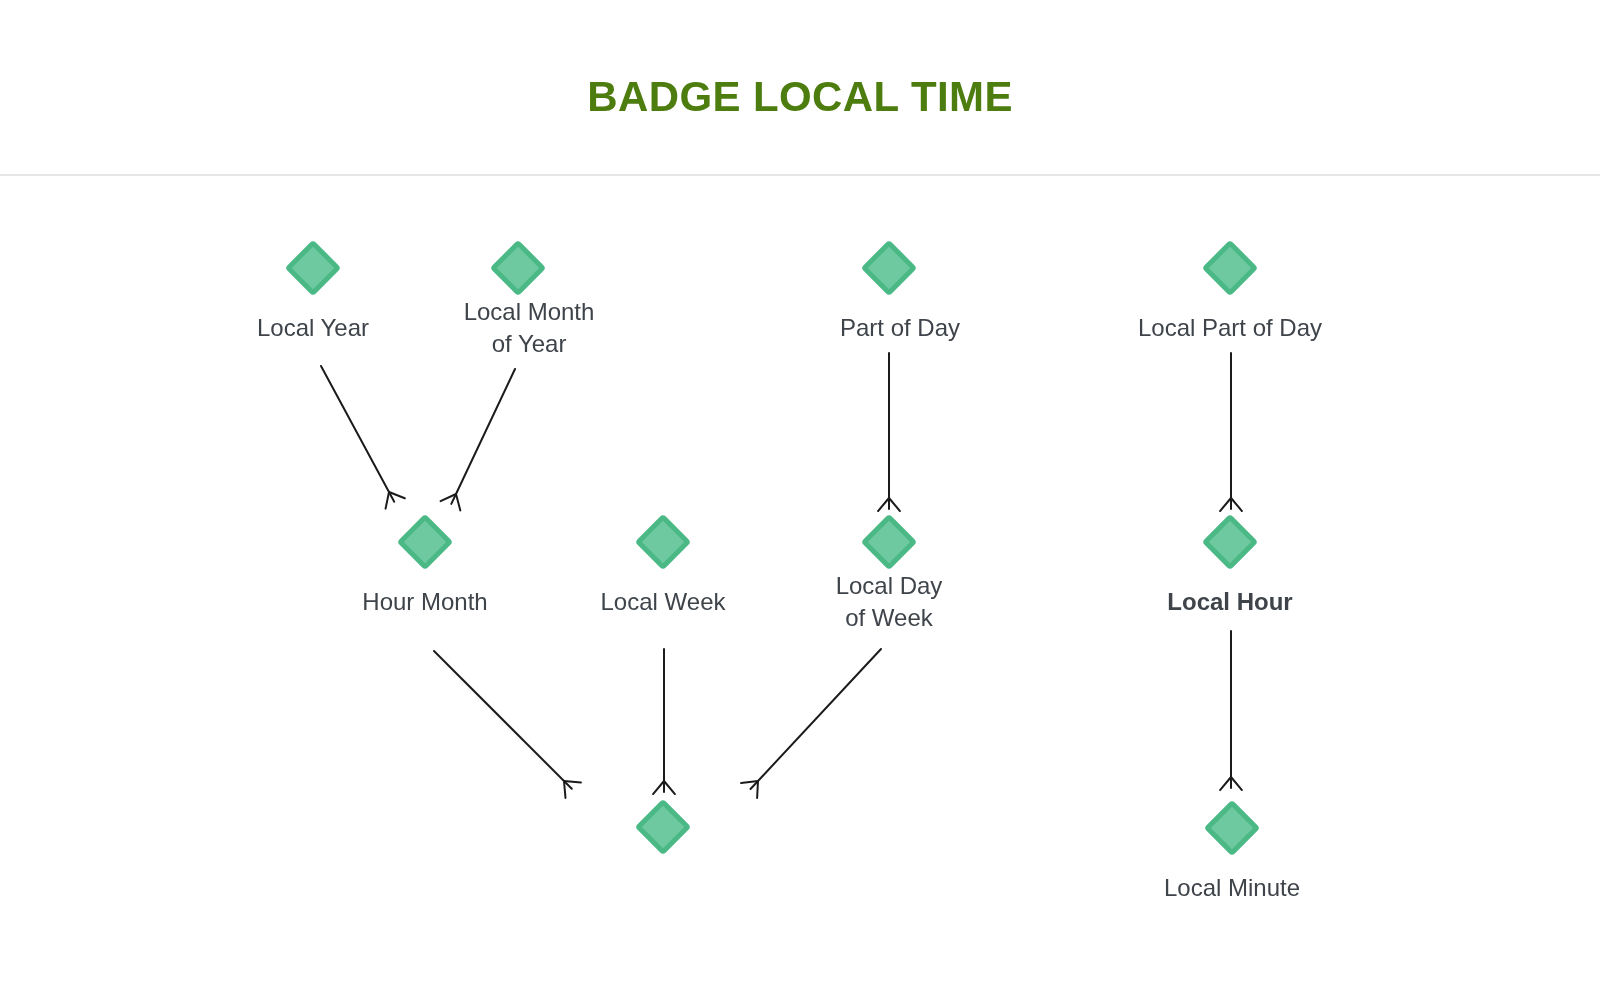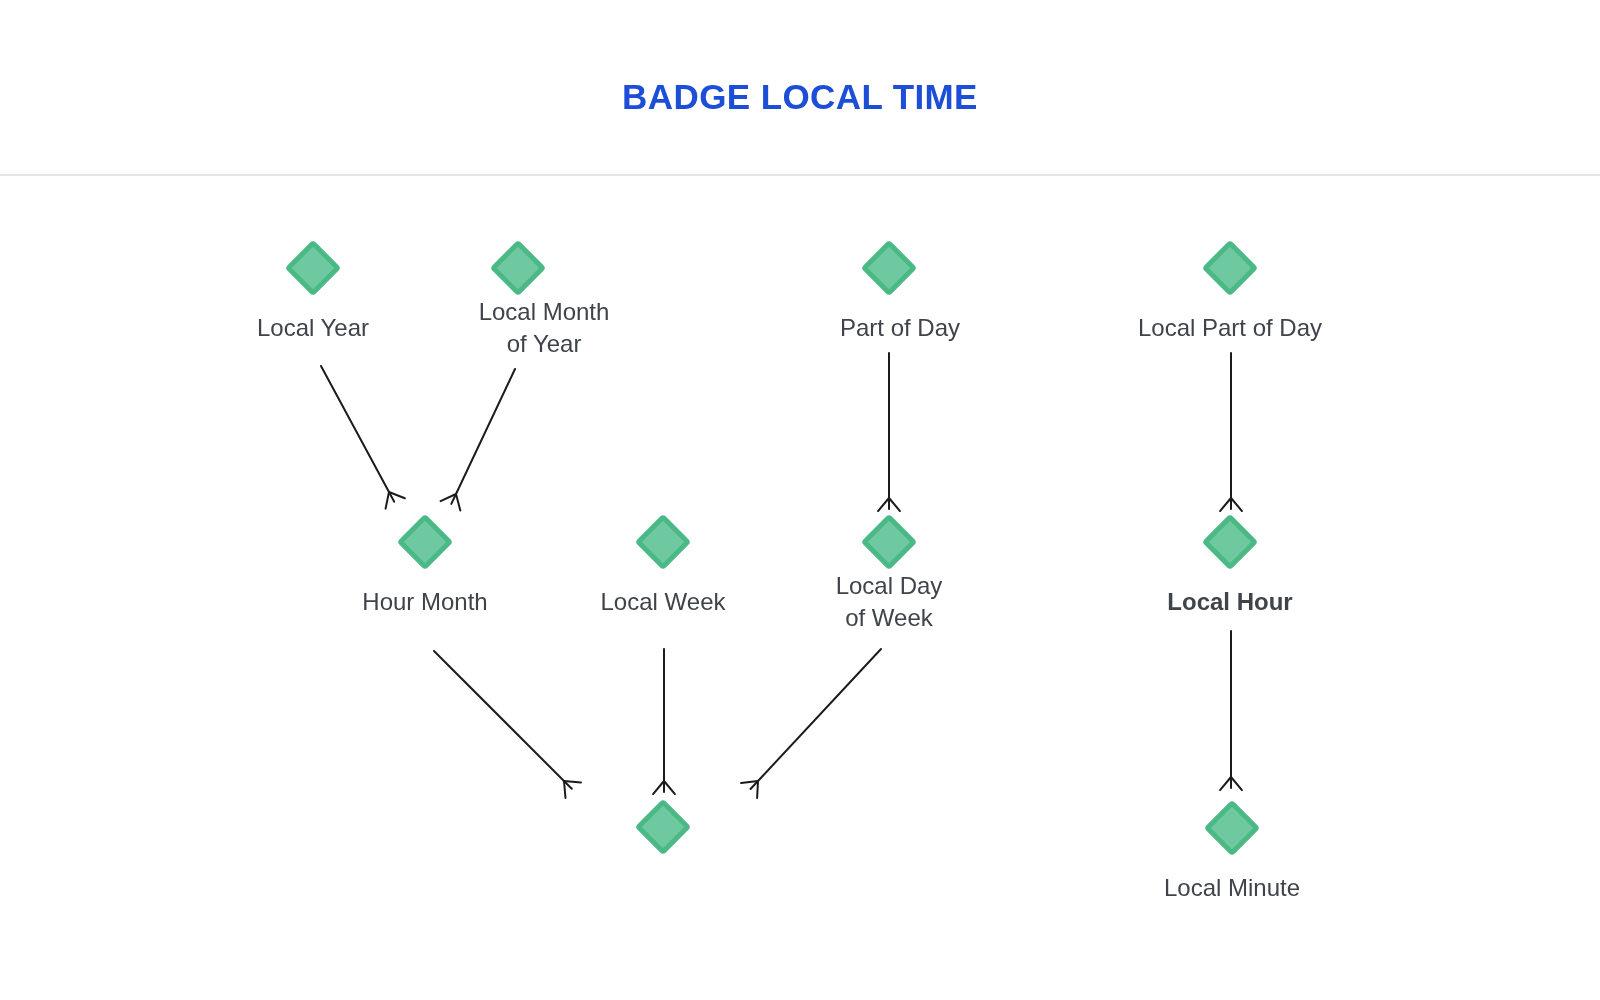--- a/index.html
+++ b/index.html
@@ -1,22 +1,22 @@
 <!DOCTYPE html>
 <html><head>
 <meta charset="utf-8">
 <style>
   html,body { margin:0; padding:0; background:#ffffff; }
   body { font-family:"Liberation Sans", sans-serif; }
   .stage { position:relative; width:1600px; height:1000px; background:#ffffff; overflow:hidden; }
 
   .page-title {
     position:absolute; top:75px; left:0; width:100%;
-    text-align:center; font-size:35px; line-height:44px;
-    font-weight:bold; color:#1d4ed8; letter-spacing:.4px;
+    text-align:center; font-size:42px; line-height:44px;
+    font-weight:bold; color:#4d7c0f; letter-spacing:.4px;
   }
   .divider {
     position:absolute; top:174px; left:0; width:100%; height:2px;
     background:#e6e6e8;
   }
   svg.edges { position:absolute; left:0; top:0; width:1600px; height:1000px; }
   svg.edges line, svg.edges path { stroke:#1b1b1b; stroke-width:2; fill:none; stroke-linecap:round; }
 
   .diamond {
     position:absolute; width:40px; height:40px; box-sizing:border-box;
@@ -82,21 +82,21 @@
         <line x1="1231" y1="631" x2="1231" y2="777"></line>
         <line x1="1231" y1="777" x2="1241.9273893646712" y2="790.0227555330226"></line>
         <line x1="1231" y1="777" x2="1220.0726106353288" y2="790.0227555330226"></line>
         <line x1="1231" y1="777" x2="1231" y2="788"></line>
       </g>
     </svg>
 
 <div class="diamond" style="left: 293px; top: 248px;"></div>
     <div class="node-label" style="left: 233px; top: 293px; width: 160px;">Local Year</div>
     <div class="diamond" style="left: 498px; top: 248px;"></div>
-    <div class="node-label" style="left: 469px; top: 293px; width: 150px;">Local Month of Year</div>
+    <div class="node-label" style="left: 454px; top: 293px; width: 150px;">Local Month of Year</div>
     <div class="diamond" style="left: 869px; top: 248px;"></div>
     <div class="node-label" style="left: 820px; top: 293px; width: 160px;">Part of Day</div>
     <div class="diamond" style="left: 1210px; top: 248px;"></div>
     <div class="node-label" style="left: 1115px; top: 293px; width: 230px;">Local Part of Day</div>
     <div class="diamond" style="left: 405px; top: 522px;"></div>
     <div class="node-label" style="left: 340px; top: 567px; width: 170px;">Hour Month</div>
     <div class="diamond" style="left: 643px; top: 522px;"></div>
     <div class="node-label" style="left: 583px; top: 567px; width: 160px;">Local Week</div>
     <div class="diamond" style="left: 869px; top: 522px;"></div>
     <div class="node-label" style="left: 829px; top: 567px; width: 120px;">Local Day of Week</div>

